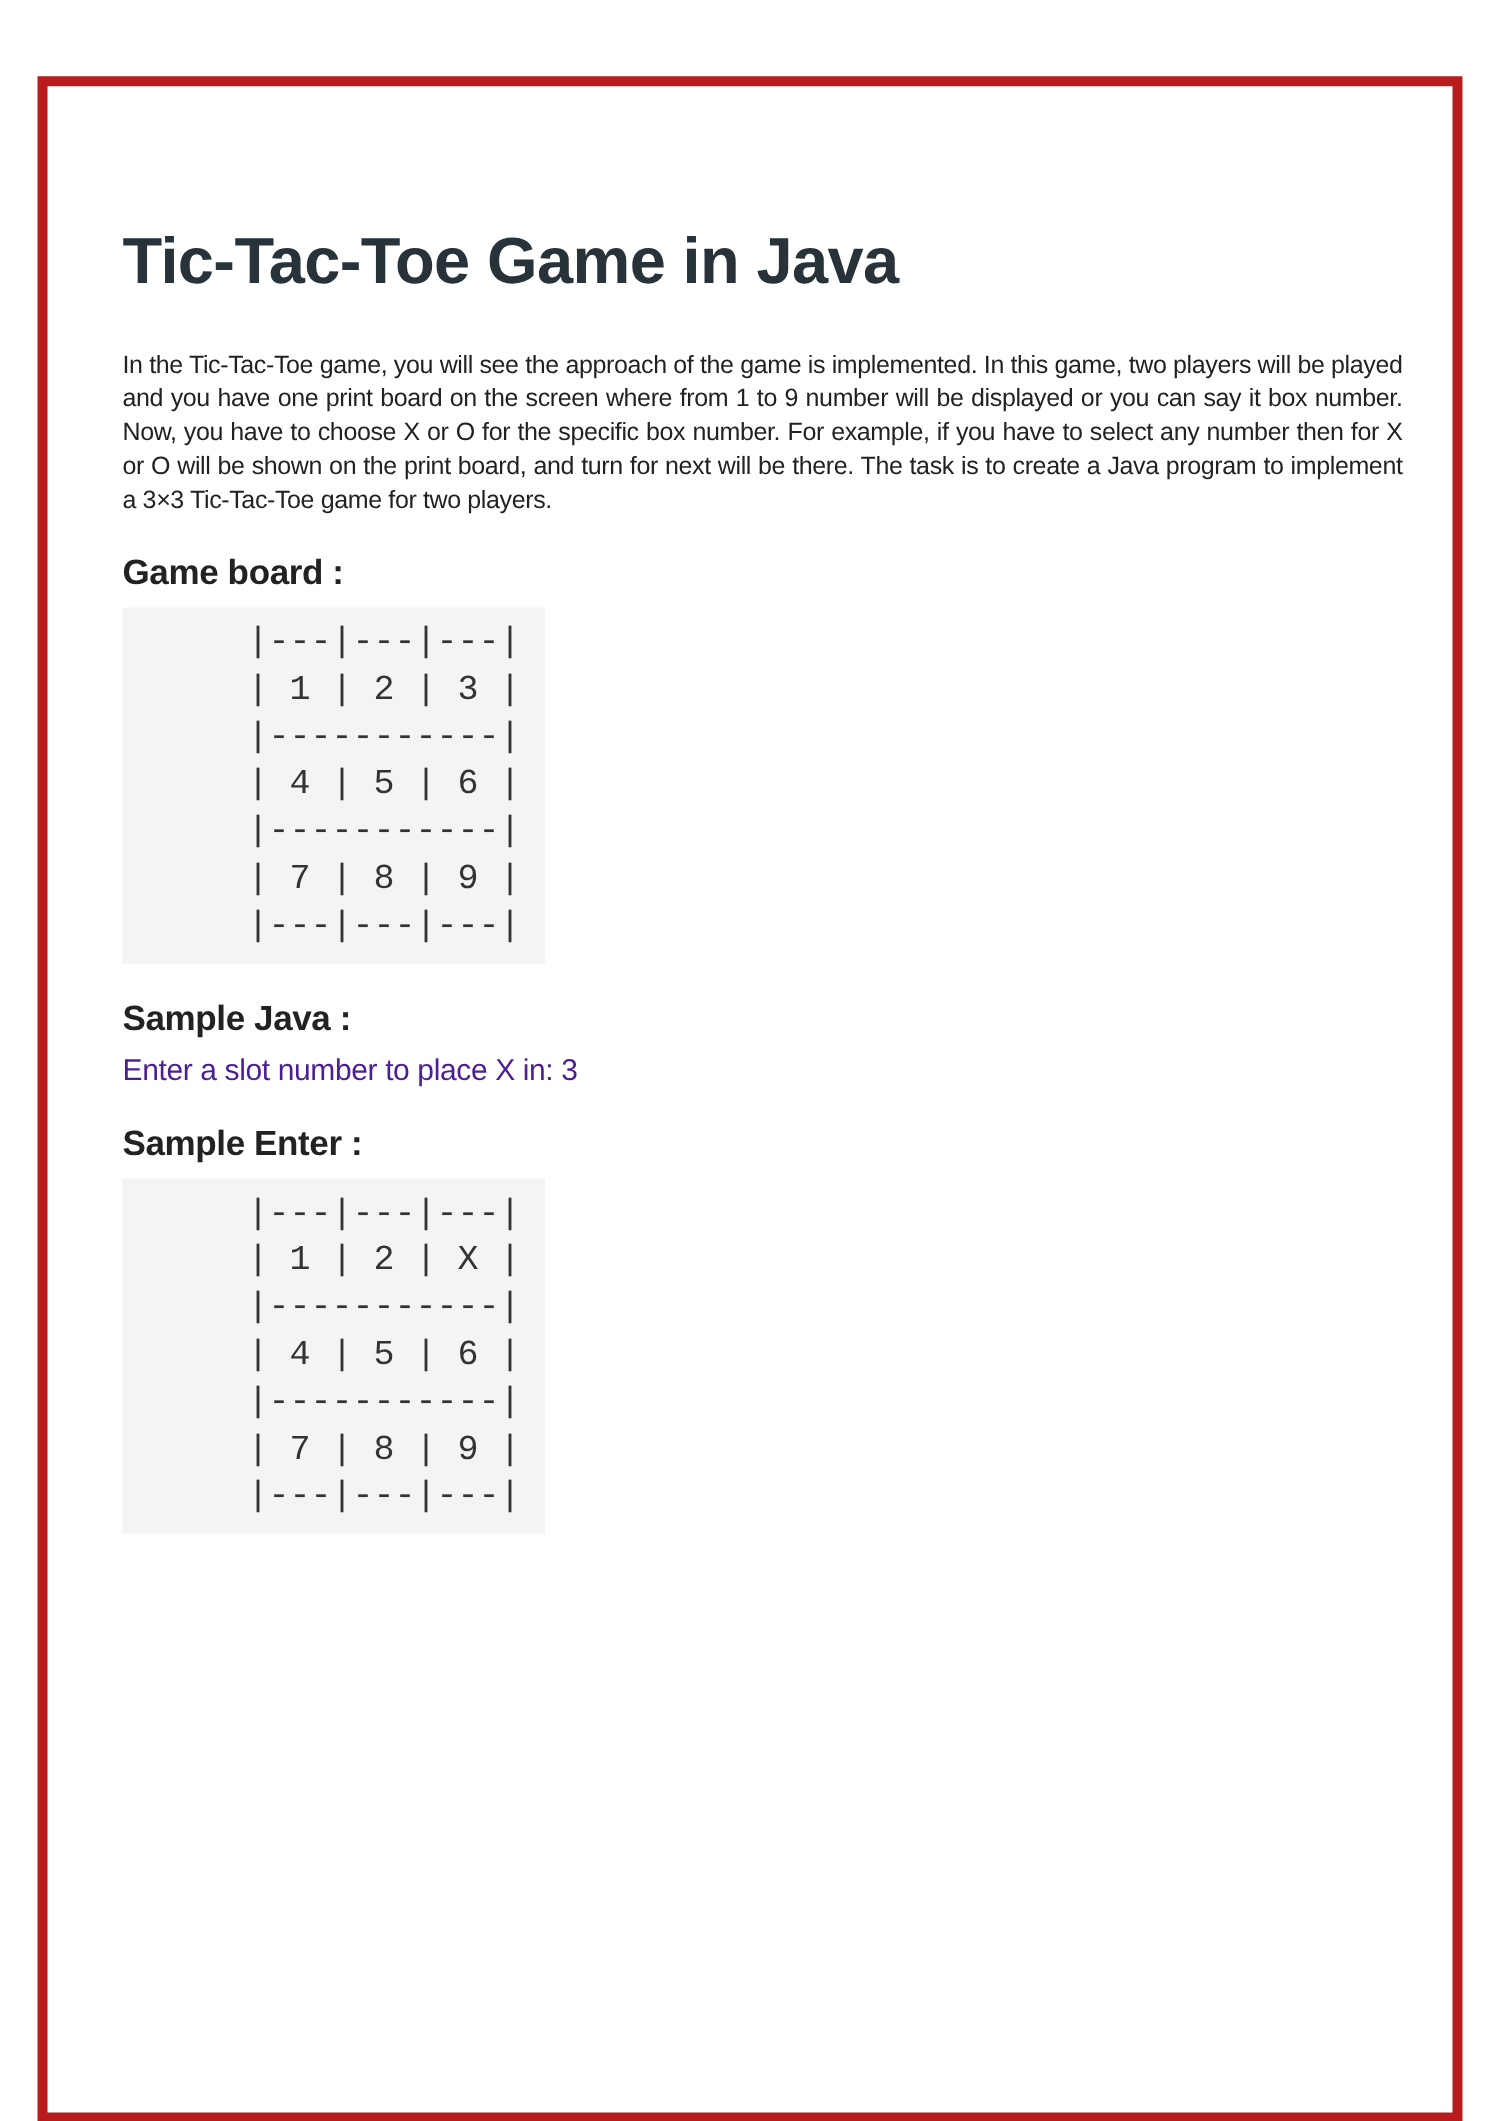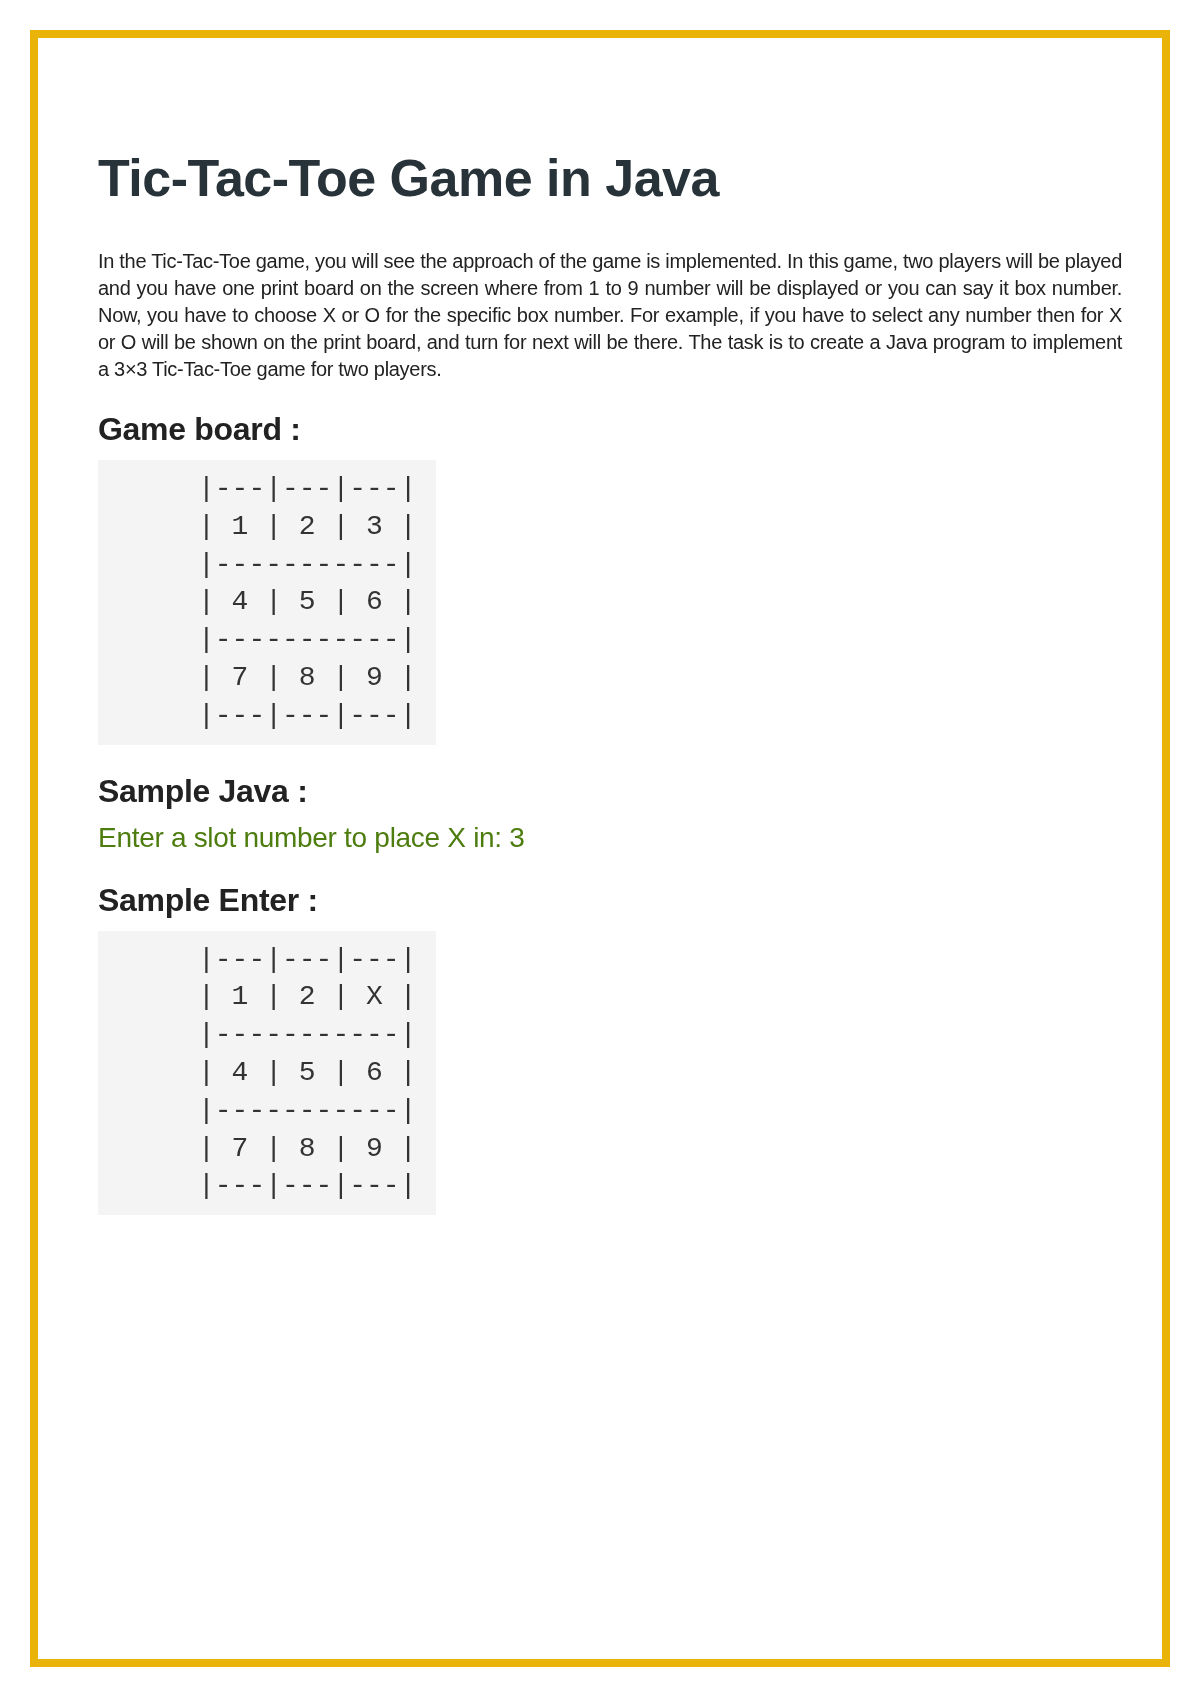--- a/index.html
+++ b/index.html
@@ -8,24 +8,25 @@
       box-sizing: border-box;
     }
     body {
       font-family: Helvetica, Arial, sans-serif;
       background: #ffffff;
       width: 1200px;
       height: 1697px;
       padding: 30px;
     }
     .page-border {
-      border: 8px solid #eab308;
+      border: 8px solid #b91c1c;
       width: 100%;
       height: 100%;
       padding: 110px 40px 50px 60px;
+      margin-top: 31px;
     }
     .title {
       font-size: 52px;
       font-weight: bold;
       color: #273239;
       margin-bottom: 40px;
       letter-spacing: -0.5px;
     }
     .section-heading {
       font-size: 30px;
@@ -36,41 +37,41 @@
     }
     .intro-text {
       font-size: 20px;
       color: #222222;
       line-height: 1.35;
       text-align: justify;
       margin-bottom: 28px;
       letter-spacing: -0.3px;
     }
     .sub-heading {
-      font-size: 32px;
+      font-size: 28px;
       font-weight: bold;
       color: #222222;
       margin-bottom: 12px;
       margin-top: 28px;
       letter-spacing: -0.3px;
     }
     .code-block {
       background: #f4f4f4;
       padding: 10px 20px 10px 100px;
       font-family: "Courier New", Courier, monospace;
       font-size: 28px;
       color: #333333;
       white-space: pre;
       line-height: 1.35;
       display: inline-block;
       letter-spacing: 0px;
     }
     .sample-text {
-      font-size: 28px;
-      color: #4d7c0f;
+      font-size: 24px;
+      color: #4c1d95;
       margin-bottom: 8px;
       margin-top: 12px;
       letter-spacing: -0.3px;
     }
   </style>
 </head>
 <body>
 
 <div class="page-border">
   <h1 class="title">Tic-Tac-Toe Game in Java</h1>

